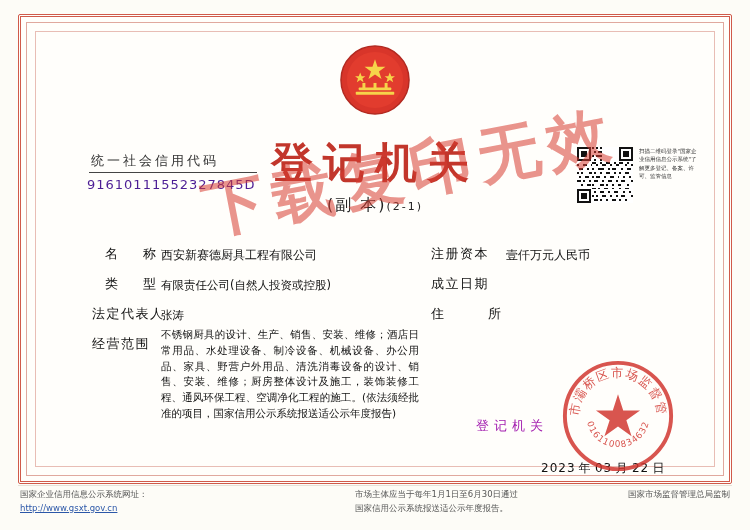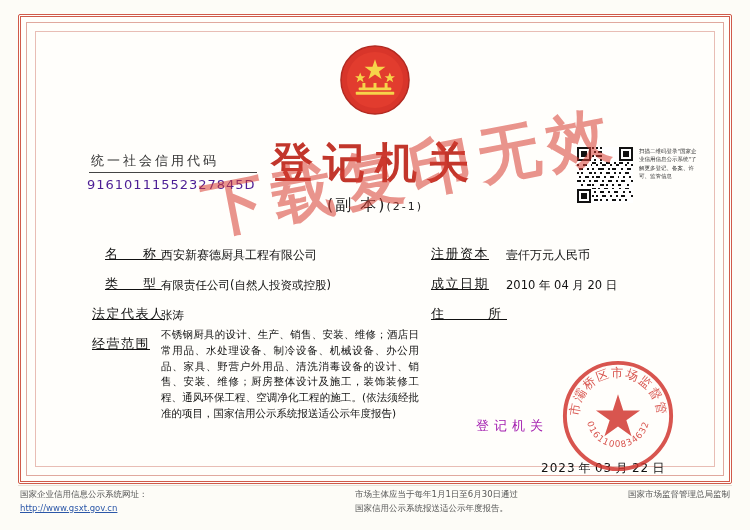--- a/index.html
+++ b/index.html
@@ -60,21 +60,21 @@
     background:#fff;
   }
   .qr svg{display:block}
   .qr-note{
     position:absolute;right:28px;top:130px;width:62px;font-size:5.5px;line-height:1.5;
     color:#333;
   }
 
   
   .field-label{
-    position:absolute;font-size:13px;color:#111;letter-spacing:6px;text-decoration:underline;
+    position:absolute;font-size:13px;color:#111;letter-spacing:6px;
   }
   .field-value{
     position:absolute;font-size:11.5px;color:#111;line-height:1.55;
   }
   .field-value.big{font-size:12px;}
 
   .scope-text{
     position:absolute;left:140px;top:310px;width:258px;font-size:10.5px;
     line-height:1.5;color:#111;text-align:justify;
   }
@@ -276,21 +276,20 @@
   <div class="field-label" style="left:71px;top:288px;letter-spacing:1.5px;">法定代表人</div>
   <div class="field-value" style="left:140px;top:290px;">张涛</div>
 
   <div class="field-label" style="left:71px;top:318px;letter-spacing:1.5px;">经营范围</div>
   <div class="scope-text">不锈钢厨具的设计、生产、销售、安装、维修；酒店日常用品、水处理设备、制冷设备、机械设备、办公用品、家具、野营户外用品、清洗消毒设备的设计、销售、安装、维修；厨房整体设计及施工，装饰装修工程、通风环保工程、空调净化工程的施工。(依法须经批准的项目，国家信用公示系统报送适公示年度报告)</div>
 
   <div class="field-label" style="left:410px;top:228px;letter-spacing:1.5px;">注册资本</div>
   <div class="field-value big" style="left:485px;top:229px;">壹仟万元人民币</div>
 
   <div class="field-label" style="left:410px;top:258px;letter-spacing:1.5px;">成立日期</div>
-  <div class="field-value" style="left:485px;top:260px;">2010 年 04 月 20 日</div>
 
   <div class="field-label" style="left:410px;top:288px;">住　　所</div>
 
   <div class="reg-org">登记机关</div>
 
   <div class="datebar">
     <span class="dnum">2023</span><span class="dsep">年</span><span class="dnum">03</span><span class="dsep">月</span><span class="dnum">22</span><span class="dsep">日</span>
   </div>
 
   <div class="seal">

